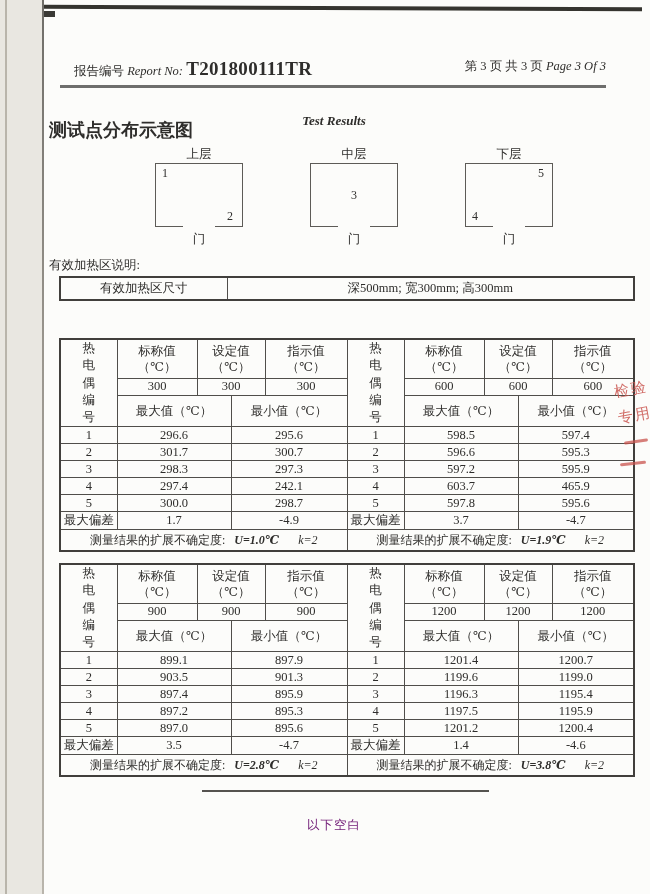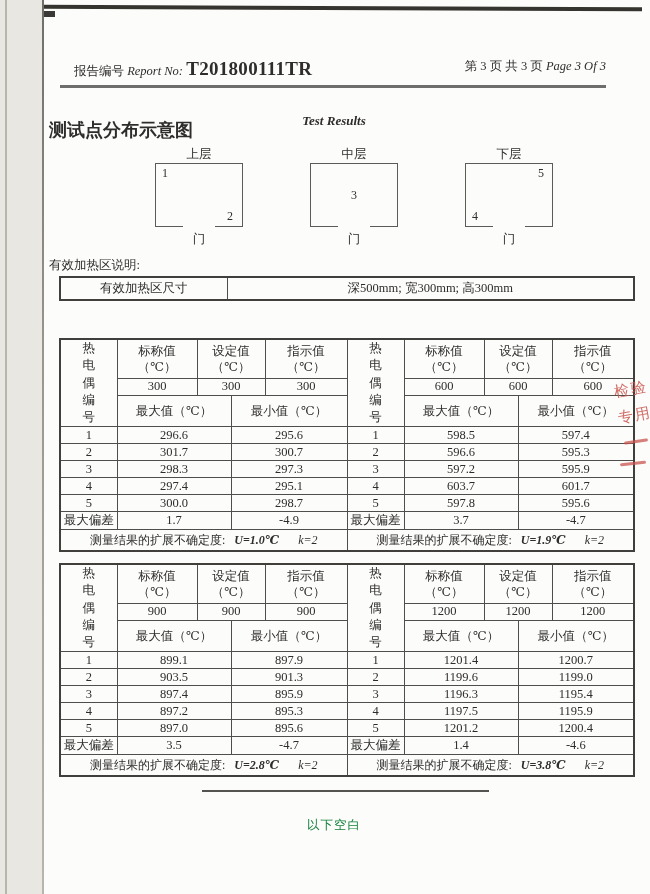--- a/index.html
+++ b/index.html
@@ -63,21 +63,21 @@
   tr.unc { height: 21px; }
   .pre { white-space: pre-line; line-height: 1.3; }
   .vtext { width: 15px; margin: 0 auto; word-break: break-all; line-height: 1.38; font-size: 12.5px; }
   .unc-cell { font-size: 12px; }
   .unc-cell i { font-size: 12px; }
   .unc-u { margin-left: 6px; font-weight: bold; }
   .unc-k { margin-left: 16px; }
 
   .bottom-rule { position: absolute; top: 790px; left: 158px; width: 287px; height: 2px; background: #55534f; }
   .blank-note { position: absolute; top: 817px; left: 3px; width: 574px; text-align: center;
-    font-size: 12.5px; color: #15803d; letter-spacing: 1px; }
+    font-size: 12.5px; color: #701a75; letter-spacing: 1px; }
 
   
   .stamp { position: absolute; right: 0; top: 376px; width: 40px; height: 112px; overflow: hidden;
     color: rgba(201, 84, 78, 0.85); }
   .stamp-line { position: absolute; font-size: 15px; letter-spacing: 2px; transform: rotate(-10deg); white-space: nowrap; }
   .stamp-l1 { top: 4px; left: 4px; }
   .stamp-l2 { top: 30px; left: 8px; }
   .stamp-stroke { position: absolute; height: 3px; background: rgba(201, 84, 78, 0.75); border-radius: 2px; }
   .stamp-s1 { top: 64px; left: 14px; width: 24px; transform: rotate(-8deg); }
   .stamp-s2 { top: 86px; left: 10px; width: 26px; transform: rotate(-6deg); }
@@ -221,24 +221,24 @@
         <td>3</td>
         <td colspan="2">298.3</td>
         <td colspan="2">297.3</td>
         <td>3</td>
         <td colspan="2">597.2</td>
         <td colspan="2">595.9</td>
       </tr>
       <tr class="d">
         <td>4</td>
         <td colspan="2">297.4</td>
-        <td colspan="2">295.1</td>
+        <td colspan="2">242.1</td>
         <td>4</td>
         <td colspan="2">603.7</td>
-        <td colspan="2">601.7</td>
+        <td colspan="2">465.9</td>
       </tr>
       <tr class="d">
         <td>5</td>
         <td colspan="2">300.0</td>
         <td colspan="2">298.7</td>
         <td>5</td>
         <td colspan="2">597.8</td>
         <td colspan="2">595.6</td>
       </tr>
       <tr class="d">

